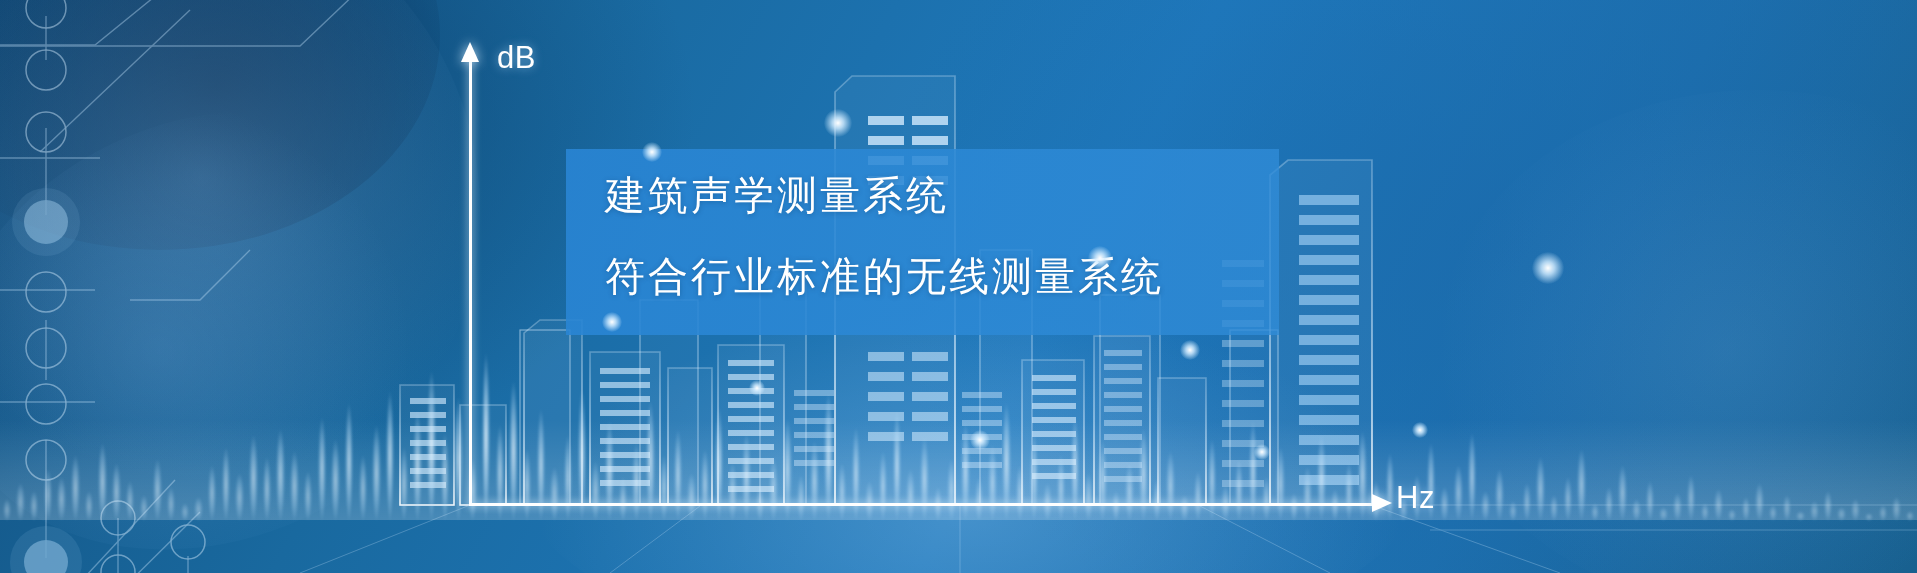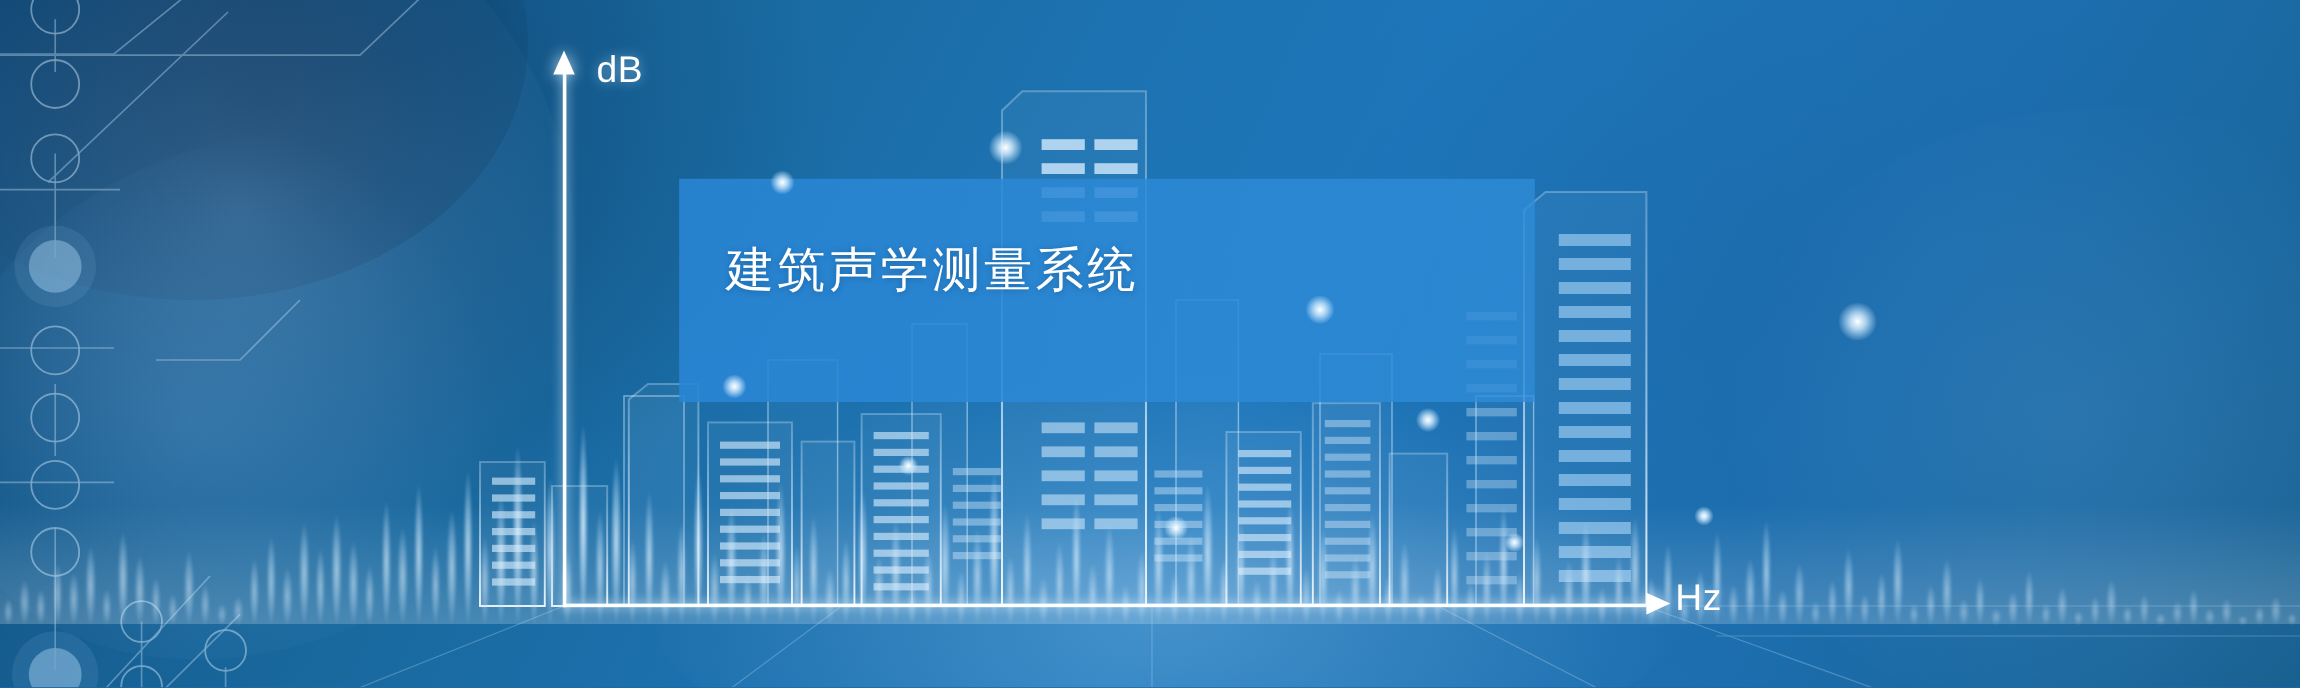--- a/index.html
+++ b/index.html
@@ -58,21 +58,21 @@
   #label-hz{left:1396px;top:480px;}
 
   
   #headline-panel{
     position:absolute;left:566px;top:149px;width:713px;height:186px;
     background:linear-gradient(100deg,rgba(41,133,212,.90) 0%,rgba(44,137,214,.86) 55%,rgba(48,140,216,.78) 100%);
   }
   #headline-text{position:absolute;left:605px;top:175px;width:760px;}
   .h-line{color:#ffffff;font-size:40px;line-height:1;letter-spacing:3px;white-space:nowrap;
           text-shadow:0 1px 5px rgba(10,50,90,.35);}
-  #headline-title{margin-bottom:41px;margin-top:30px;}
+  #headline-title{margin-bottom:41px;}
 
   
   .spark{position:absolute;border-radius:50%;
     background:radial-gradient(circle,rgba(255,255,255,1) 0%,rgba(210,236,255,.82) 28%,rgba(190,226,255,0) 72%);}
 </style>
 </head>
 <body>
 
 <div id="banner">
 
@@ -449,20 +449,21 @@
   <div class="axis-line" id="axis-y"></div>
   <div class="axis-line" id="axis-x"></div>
   <div class="arrow-up"></div>
   <div class="arrow-right"></div>
   <div class="axis-label" id="label-db">dB</div>
   <div class="axis-label" id="label-hz">Hz</div>
 
   <div id="headline-panel"></div>
   <div id="headline-text">
     <div class="h-line" id="headline-title">建筑声学测量系统</div>
+    <div class="h-line" id="headline-subtitle">符合行业标准的无线测量系统</div>
   </div>
 
 <div class="spark" style="left: 824px; top: 109px; width: 28px; height: 28px;"></div>
     <div class="spark" style="left: 1088px; top: 246px; width: 24px; height: 24px;"></div>
     <div class="spark" style="left: 1532px; top: 252px; width: 32px; height: 32px;"></div>
     <div class="spark" style="left: 602px; top: 312px; width: 20px; height: 20px;"></div>
     <div class="spark" style="left: 1180px; top: 340px; width: 20px; height: 20px;"></div>
     <div class="spark" style="left: 749px; top: 380px; width: 16px; height: 16px;"></div>
     <div class="spark" style="left: 970px; top: 430px; width: 20px; height: 20px;"></div>
     <div class="spark" style="left: 1412px; top: 422px; width: 16px; height: 16px;"></div>

